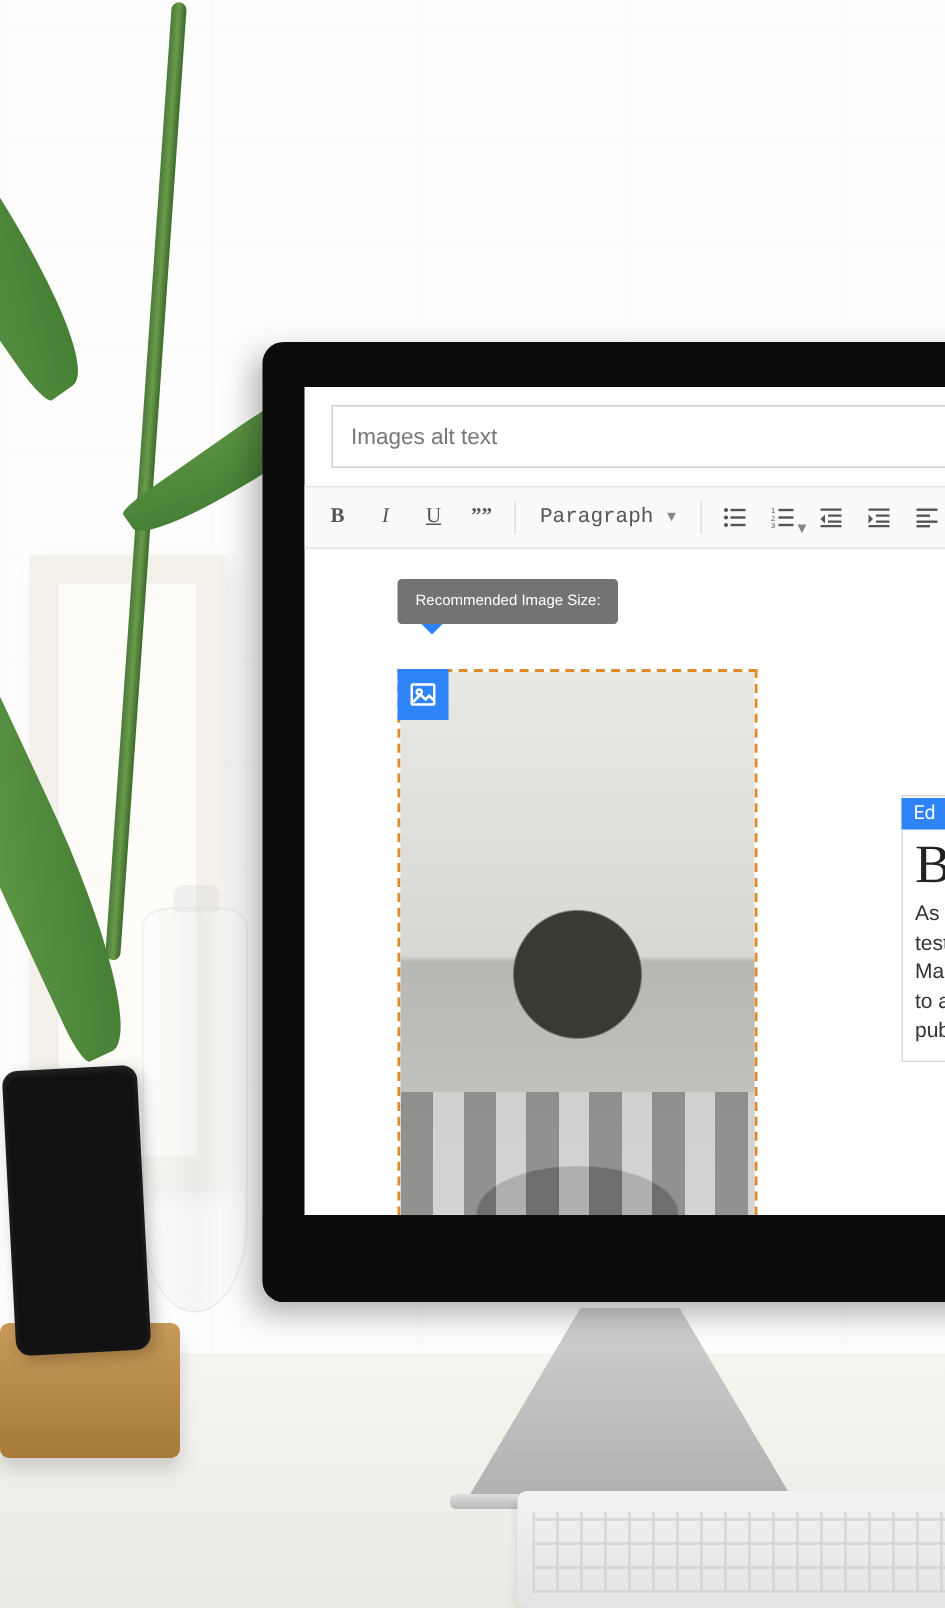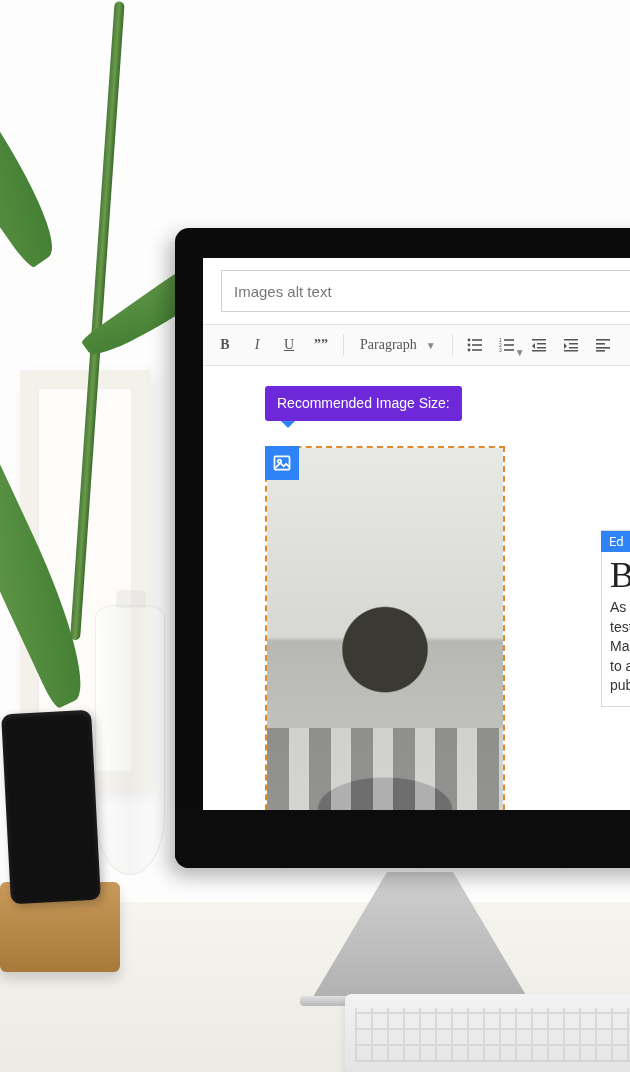--- a/index.html
+++ b/index.html
@@ -122,29 +122,29 @@
     display: flex; align-items: center; gap: 4px;
     padding: 6px 8px; border-top: 1px solid #e3e3e3; border-bottom: 1px solid #e3e3e3;
     background: #fafafa;
   }
   .tbtn {
     width: 28px; height: 28px; display:flex; align-items:center; justify-content:center;
     color: #555; border-radius: 3px; cursor: pointer; font-size: 14px; font-family: Georgia, serif;
   }
   .tsel {
     display:flex; align-items:center; gap:6px; padding: 0 8px; height: 28px;
-    color:#555; font-size:14px; cursor:pointer; font-family: Liberation Serif, serif;
+    color:#555; font-size:14px; cursor:pointer; font-family: Liberation Mono, monospace;
   }
   .caret { font-size:10px; color:#888; margin-left:3px; }
   .tsep { width:1px; height:22px; background:#e0e0e0; margin:0 4px; }
 
   .canvas { position: relative; padding: 22px 18px; }
   .tooltip {
     position: absolute; left: 62px; top: 20px;
-    background: #6d28d9; color: #fff; font-size: 14px; line-height: 1.35;
+    background: #737373; color: #fff; font-size: 10px; line-height: 1.35;
     padding: 8px 12px; border-radius: 3px; z-index: 5;
     font-family: Arial, sans-serif;
   }
   .tooltip::after {
     content:""; position:absolute; left:16px; bottom:-7px;
     border:7px solid transparent; border-top-color:#2e84f6; border-bottom:none;
   }
   .img-block {
     position: absolute; left: 62px; top: 80px; width: 240px; height: 424px;
     border: 2px dashed #e08a2a;

